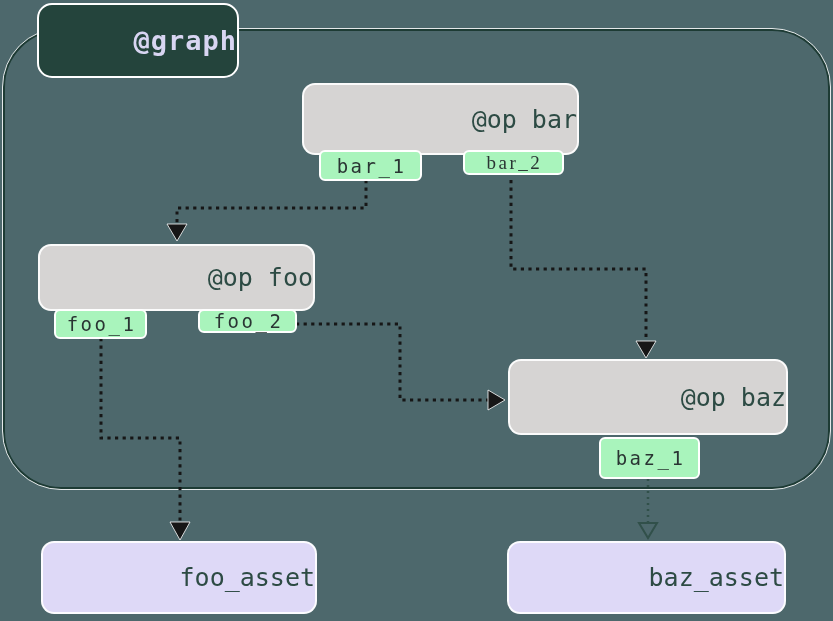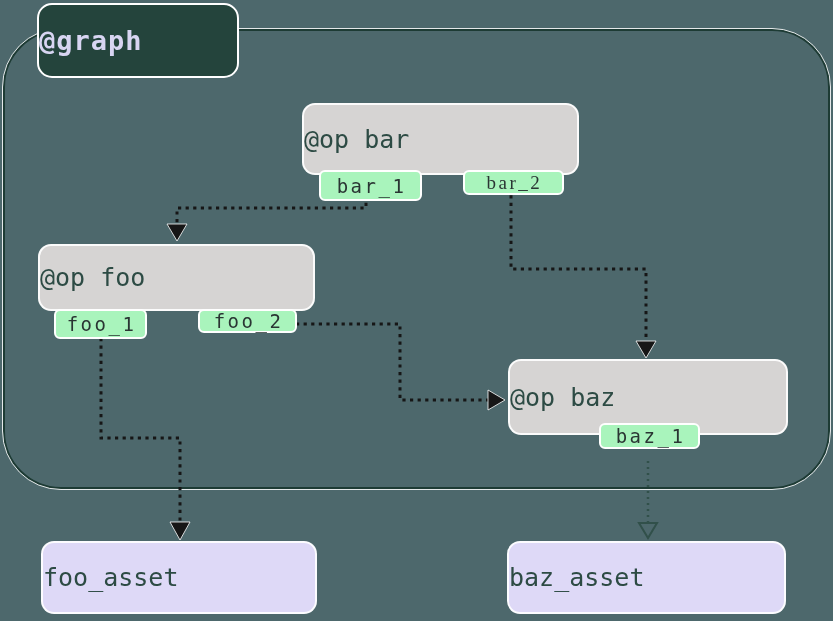--- a/index.html
+++ b/index.html
@@ -22,21 +22,21 @@
     stroke-width:3;
     stroke-dasharray:3.2 4.4;
   }
   .edge.teal {
     stroke: var(--edge-teal, #31504a);
     stroke-width:2.5;
     stroke-dasharray:2 4;
   }
   .head { fill: var(--edge-dark, #161616); stroke:#ffffff; stroke-width:0.8; }
   .head.hollow { fill:none; stroke: var(--edge-teal, #31504a); stroke-width:2; }
-  .node { position:absolute; box-sizing:border-box; display:flex; align-items:center; justify-content:flex-start; }
+  .node { position:absolute; box-sizing:border-box; display:flex; align-items:center; justify-content:flex-end; }
   .graph-label {
     left:37px; top:3px; width:202px; height:75px;
     background: var(--graph-box-fill, #24443c);
     border:2px solid #ffffff; border-radius:15px;
     color: var(--graph-label-text, #d8d5f2);
     font-size:27px; font-weight:bold; letter-spacing:1px;
   }
   .op {
     background: var(--op-fill, #d6d4d3);
     border:2px solid rgba(255,255,255,0.9); border-radius:13px;
@@ -51,28 +51,28 @@
     color: var(--output-tab-text, #2a3533);
     font-size:19px; letter-spacing:2.5px;
     padding-left:2px;
   }
   .asset {
     background: var(--asset-fill, #ded9f7);
     border:2px solid rgba(255,255,255,0.9); border-radius:13px;
     color: var(--asset-text, #2d4b44);
     font-size:25px;
   }
-  #op-bar  { left:302px; top:83px;  width:277px; height:72px;margin-top:20px; }
+  #op-bar  { left:302px; top:83px;  width:277px; height:72px; }
   #tab-bar-1 { left:15px;  top:65px; width:103px; height:31px; }
   #tab-bar-2 { left:159px; top:65px; width:101px; height:25px;font-family:Liberation Serif, serif; }
   #op-foo  { left:38px;  top:244px; width:277px; height:67px; }
   #tab-foo-1 { left:14px;  top:63px; width:93px;  height:30px; }
   #tab-foo-2 { left:158px; top:63px; width:99px;  height:24px; }
   #op-baz  { left:508px; top:359px; width:280px; height:76px; }
-  #tab-baz-1 { left:89px;  top:62px; width:101px; height:26px; }
+  #tab-baz-1 { left:89px;  top:76px; width:101px; height:42px; }
   #asset-foo { left:41px;  top:541px; width:276px; height:73px; }
   #asset-baz { left:507px; top:541px; width:279px; height:73px; }
 </style>
 </head>
 <body>
 
 <div class="canvas">
 
   <div class="graph-border"></div>
 

